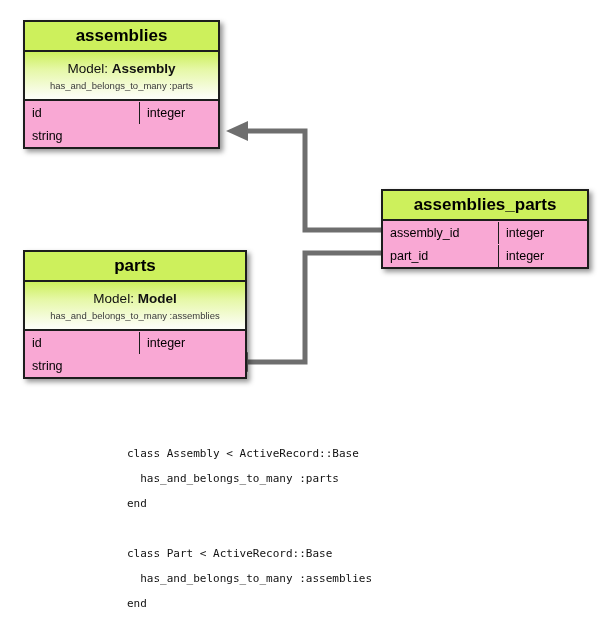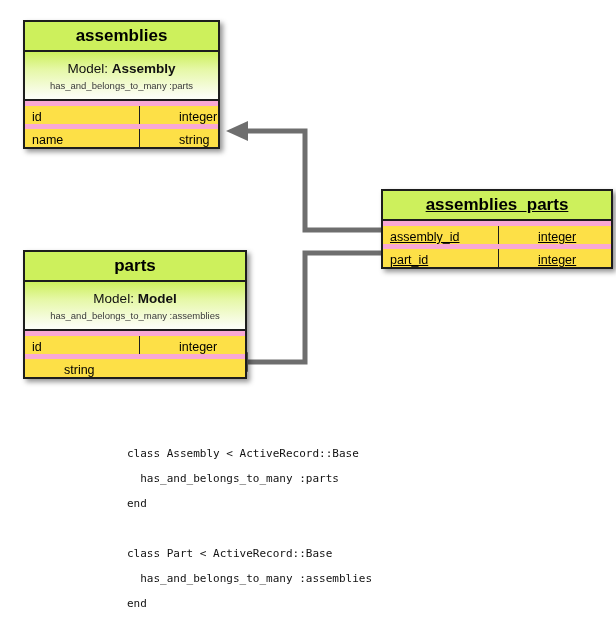--- a/index.html
+++ b/index.html
@@ -13,21 +13,21 @@
     position: relative;
     font-family: "Liberation Sans", sans-serif;
     overflow: hidden;
   }
 
   
   .erd-table {
     position: absolute;
     box-sizing: border-box;
     border: 2px solid #1d1d1d;
-    background: #fde047;
+    background: #f9a8d4;
     box-shadow: 3px 3px 5px rgba(0,0,0,0.42);
     z-index: 3;
   }
   .erd-title {
     box-sizing: border-box;
     height: 30px;
     line-height: 27px;
     text-align: center;
     font-weight: bold;
     font-size: 17px;
@@ -53,39 +53,39 @@
   .erd-model-sub {
     margin-top: 4px;
     font-size: 9.5px;
     color: #3a3a3a;
     white-space: nowrap;
   }
   .erd-row {
     display: flex;
     box-sizing: border-box;
     height: 23px;
-    border-top: 5px solid #f9a8d4;
+    border-top: 1px solid #f9a8d4;
   }
   .erd-row:first-child { border-top: none; }
   .erd-cell {
     box-sizing: border-box;
     font-size: 12.5px;
     color: #000;
     line-height: 22px;
     padding-left: 7px;
     white-space: nowrap;
     overflow: hidden;
   }
   .erd-cell.name { flex: 0 0 115px; border-right: 1px solid #1d1d1d; }
-  .erd-cell.type { flex: 1 1 auto; margin-left: 32px; }
+  .erd-cell.type { flex: 1 1 auto; }
 
   
   #tbl-assemblies      { left: 23px;  top: 20px;  width: 197px; }
   #tbl-parts           { left: 23px;  top: 250px; width: 224px; }
-  #tbl-assemblies-parts{ left: 381px; top: 189px; width: 232px; text-decoration: underline; }
+  #tbl-assemblies-parts{ left: 381px; top: 189px; width: 208px; }
   #tbl-assemblies-parts .erd-cell.name { flex: 0 0 116px; }
 
   
   #connectors {
     position: absolute;
     left: 0; top: 0;
     width: 616px; height: 634px;
     z-index: 1;
     pointer-events: none;
   }
@@ -122,21 +122,20 @@
   <div class="erd-title">assemblies</div>
   <div class="erd-model">
     <div class="erd-model-line"><span>Model: </span><b>Assembly</b></div>
     <div class="erd-model-sub">has_and_belongs_to_many :parts</div>
   </div>
   <div class="erd-row">
     <div class="erd-cell name">id</div>
     <div class="erd-cell type">integer</div>
   </div>
   <div class="erd-row">
-    <div class="erd-cell name">name</div>
     <div class="erd-cell type">string</div>
   </div>
 </div>
 
 <div class="erd-table" id="tbl-parts">
   <div class="erd-title">parts</div>
   <div class="erd-model">
     <div class="erd-model-line"><span>Model: </span><b>Model</b></div>
     <div class="erd-model-sub">has_and_belongs_to_many :assemblies</div>
   </div>

